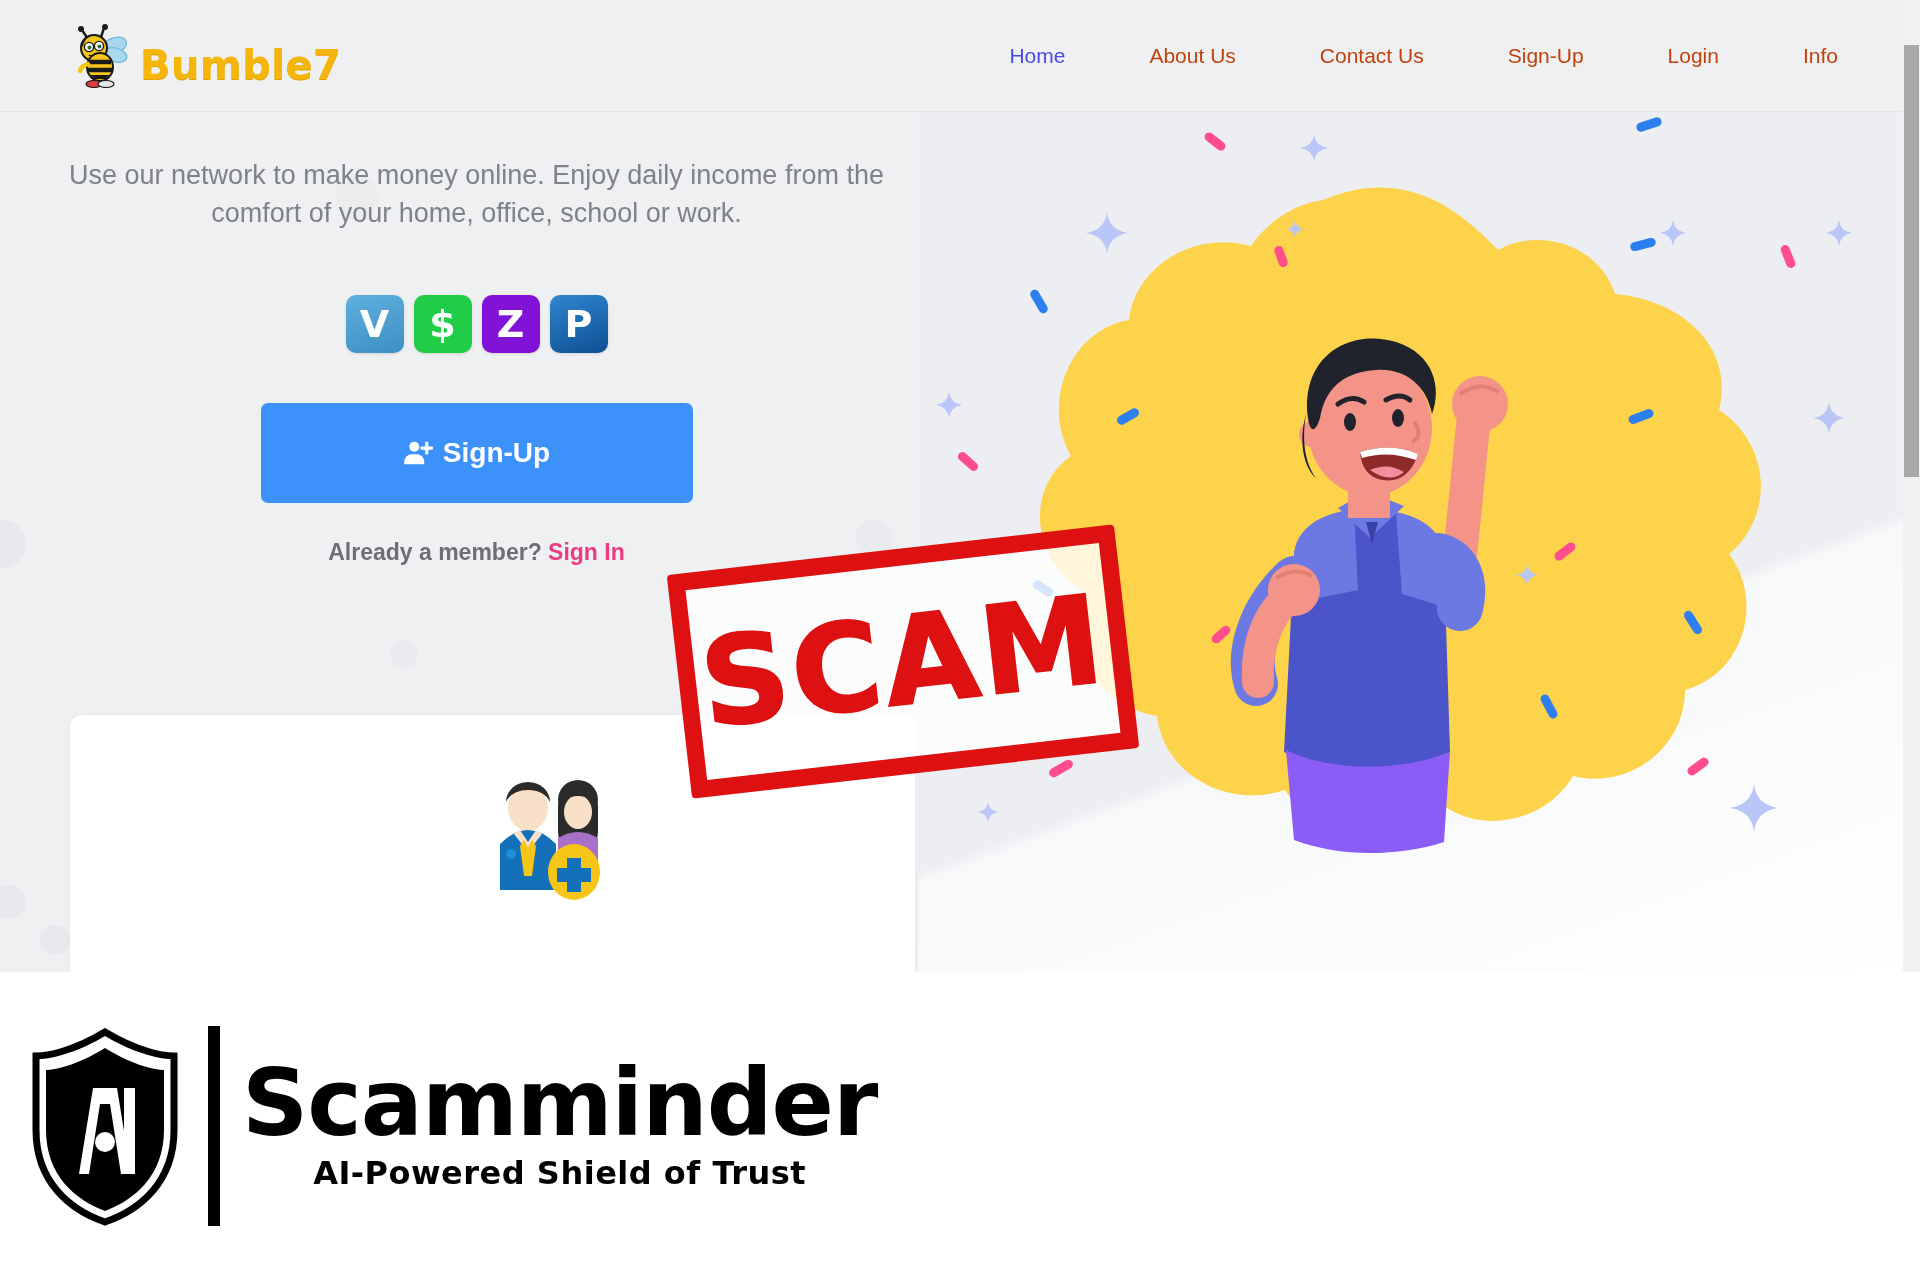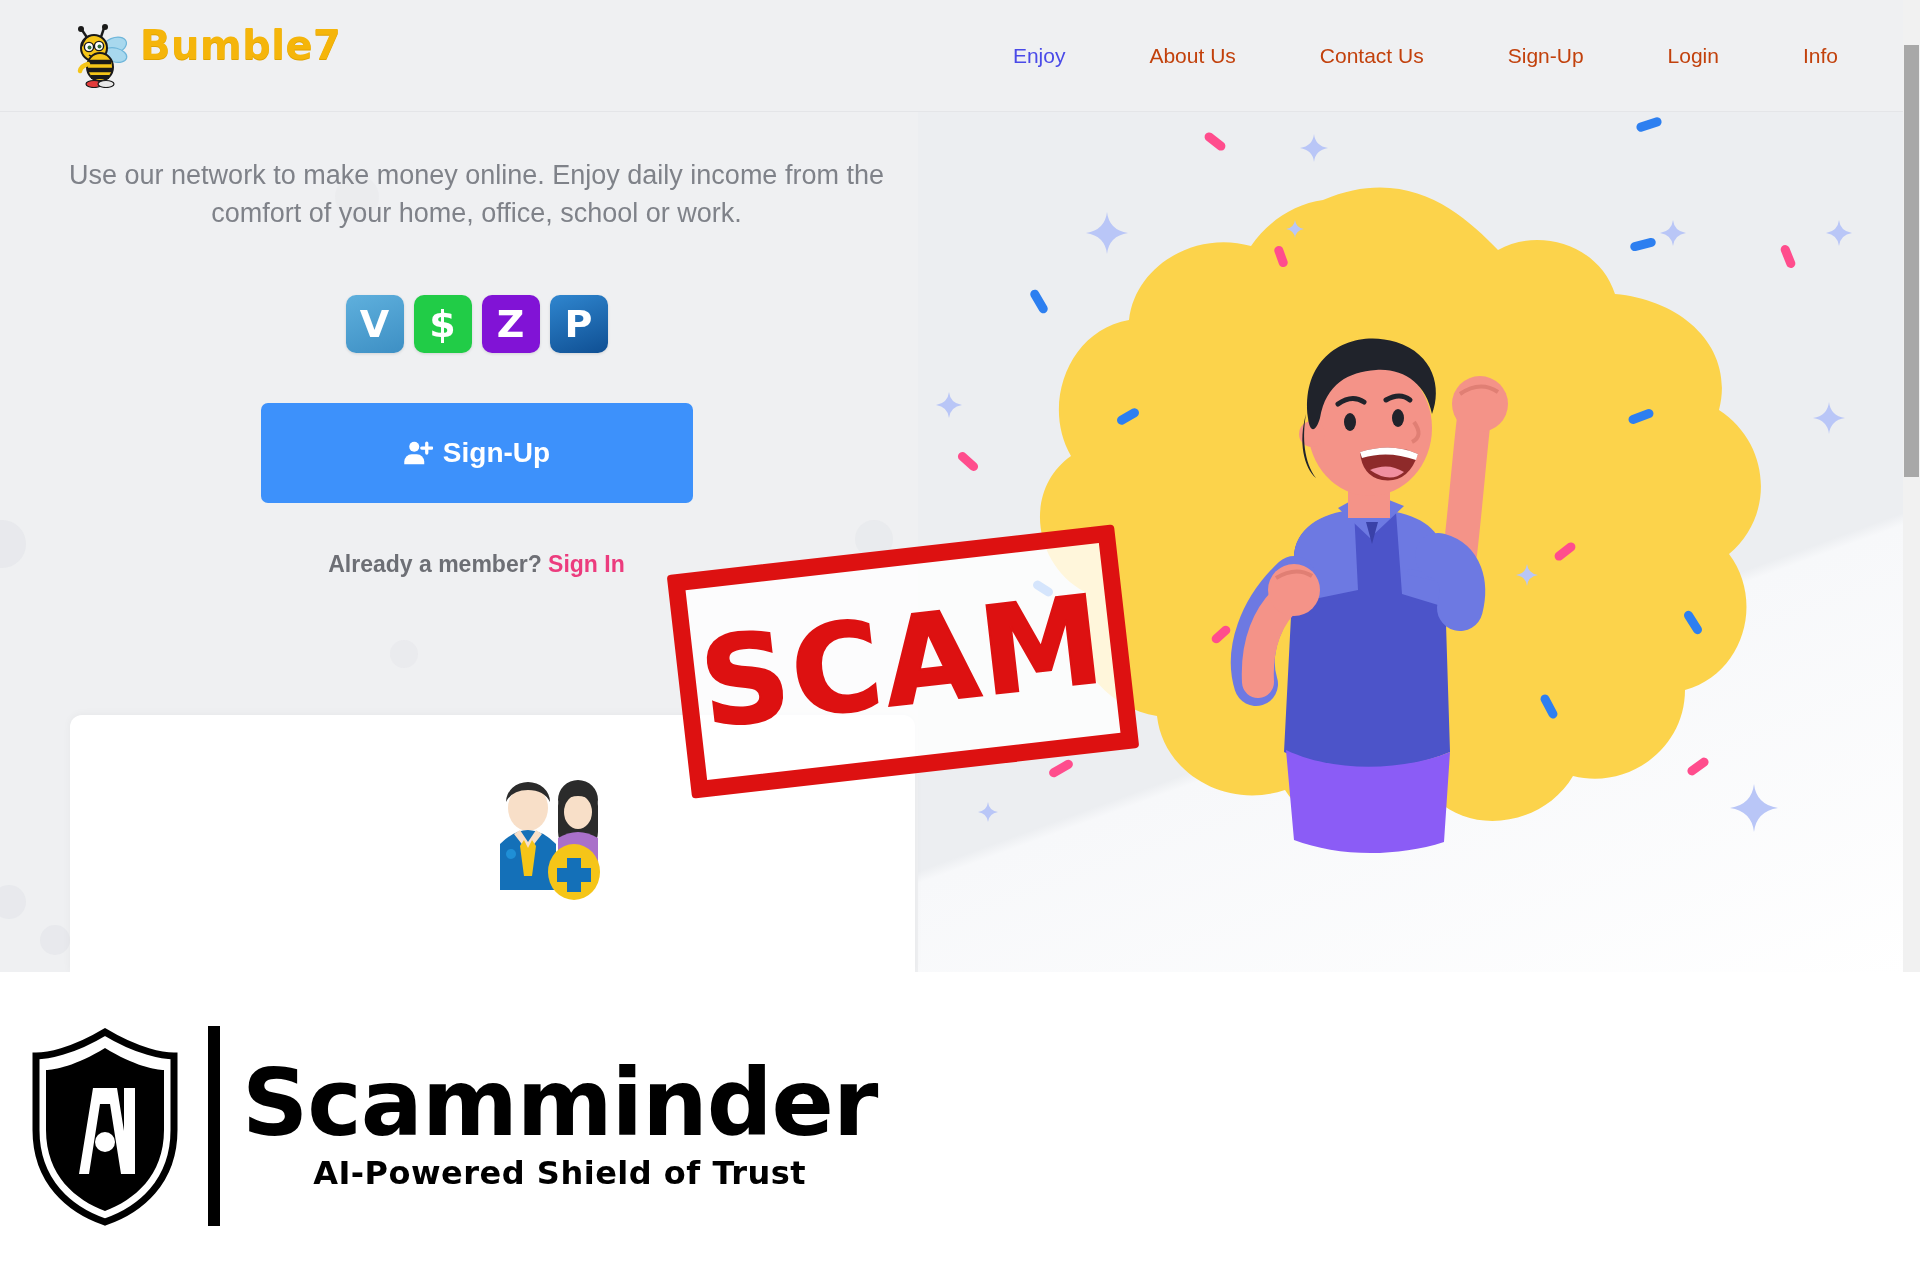--- a/index.html
+++ b/index.html
@@ -17,21 +17,21 @@
     position:absolute; left:0; top:0; width:1920px; height:972px;
     background:#eff0f2; overflow:hidden;
   }
 
   
   .header {
     position:absolute; left:0; top:0; width:1920px; height:112px;
     background:#eff0f2; border-bottom:1px solid #e4e5e8;
     display:flex; align-items:center;
   }
-  .brand { position:absolute; left:70px; top:22px; display:flex; align-items:flex-start; gap:8px; }
+  .brand { position:absolute; left:70px; top:22px; display:flex; align-items:flex-end; gap:8px; }
   .bee { width:62px; height:66px; position:relative; }
   .brand-text {
     font-size:40px; font-weight:bold; color:#f5b50a;
     letter-spacing:.5px; font-family:"DejaVu Sans", sans-serif;
     text-shadow:0 1px 0 #e0a200;
   }
 
   .nav { position:absolute; right:40px; top:0; height:112px; display:flex; align-items:center; gap:0; }
   .nav a {
     font-size:21px; color:#c2410c; text-decoration:none; font-weight:500;
@@ -56,21 +56,21 @@
   }
 
   .signup-btn {
     margin:50px auto 0; width:432px; height:100px; border:none; border-radius:7px;
     background:#3d91fb; color:#fff; font-size:28px; font-weight:bold;
     display:flex; align-items:center; justify-content:center; gap:10px;
     cursor:pointer; font-family:"Liberation Sans", sans-serif;
   }
   .signup-btn svg { width:30px; height:30px; fill:#fff; }
 
-  .member-line { margin-top:48px; font-size:23px; font-weight:bold; color:#6d6f75; }
+  .member-line { margin-top:36px; font-size:23px; font-weight:bold; color:#6d6f75; }
   .member-line .signin { color:#ec3c7e; cursor:pointer; }
 
   
   .deco { position:absolute; border-radius:50%; background:#e4e5e9; opacity:.65; }
 
   
   .card {
     position:absolute; left:70px; top:715px; width:845px; height:258px;
     background:#fff; border-radius:12px 12px 0 0;
     box-shadow:0 -1px 8px rgba(0,0,0,.04);
@@ -169,21 +169,21 @@
             <path d="M18 42 q-7 2 -8 7" stroke="#f5c518" stroke-width="4.5" fill="none" stroke-linecap="round"></path>
 
             <ellipse cx="24" cy="62" rx="8" ry="3.5" fill="#e23b3b" stroke="#1a1a1a" stroke-width="1.2"></ellipse>
             <ellipse cx="36" cy="62" rx="8" ry="3.5" fill="#e8e8e8" stroke="#1a1a1a" stroke-width="1.2"></ellipse>
           </svg>
         </span>
         <span class="brand-text">Bumble7</span>
       </div>
 
       <nav class="nav">
-        <a href="#" class="active">Enjoy</a>
+        <a href="#" class="active">Home</a>
         <a href="#">About Us</a>
         <a href="#">Contact Us</a>
         <a href="#">Sign-Up</a>
         <a href="#">Login</a>
         <a href="#">Info</a>
       </nav>
     </div>
 
     <div class="illus-panel">
 

